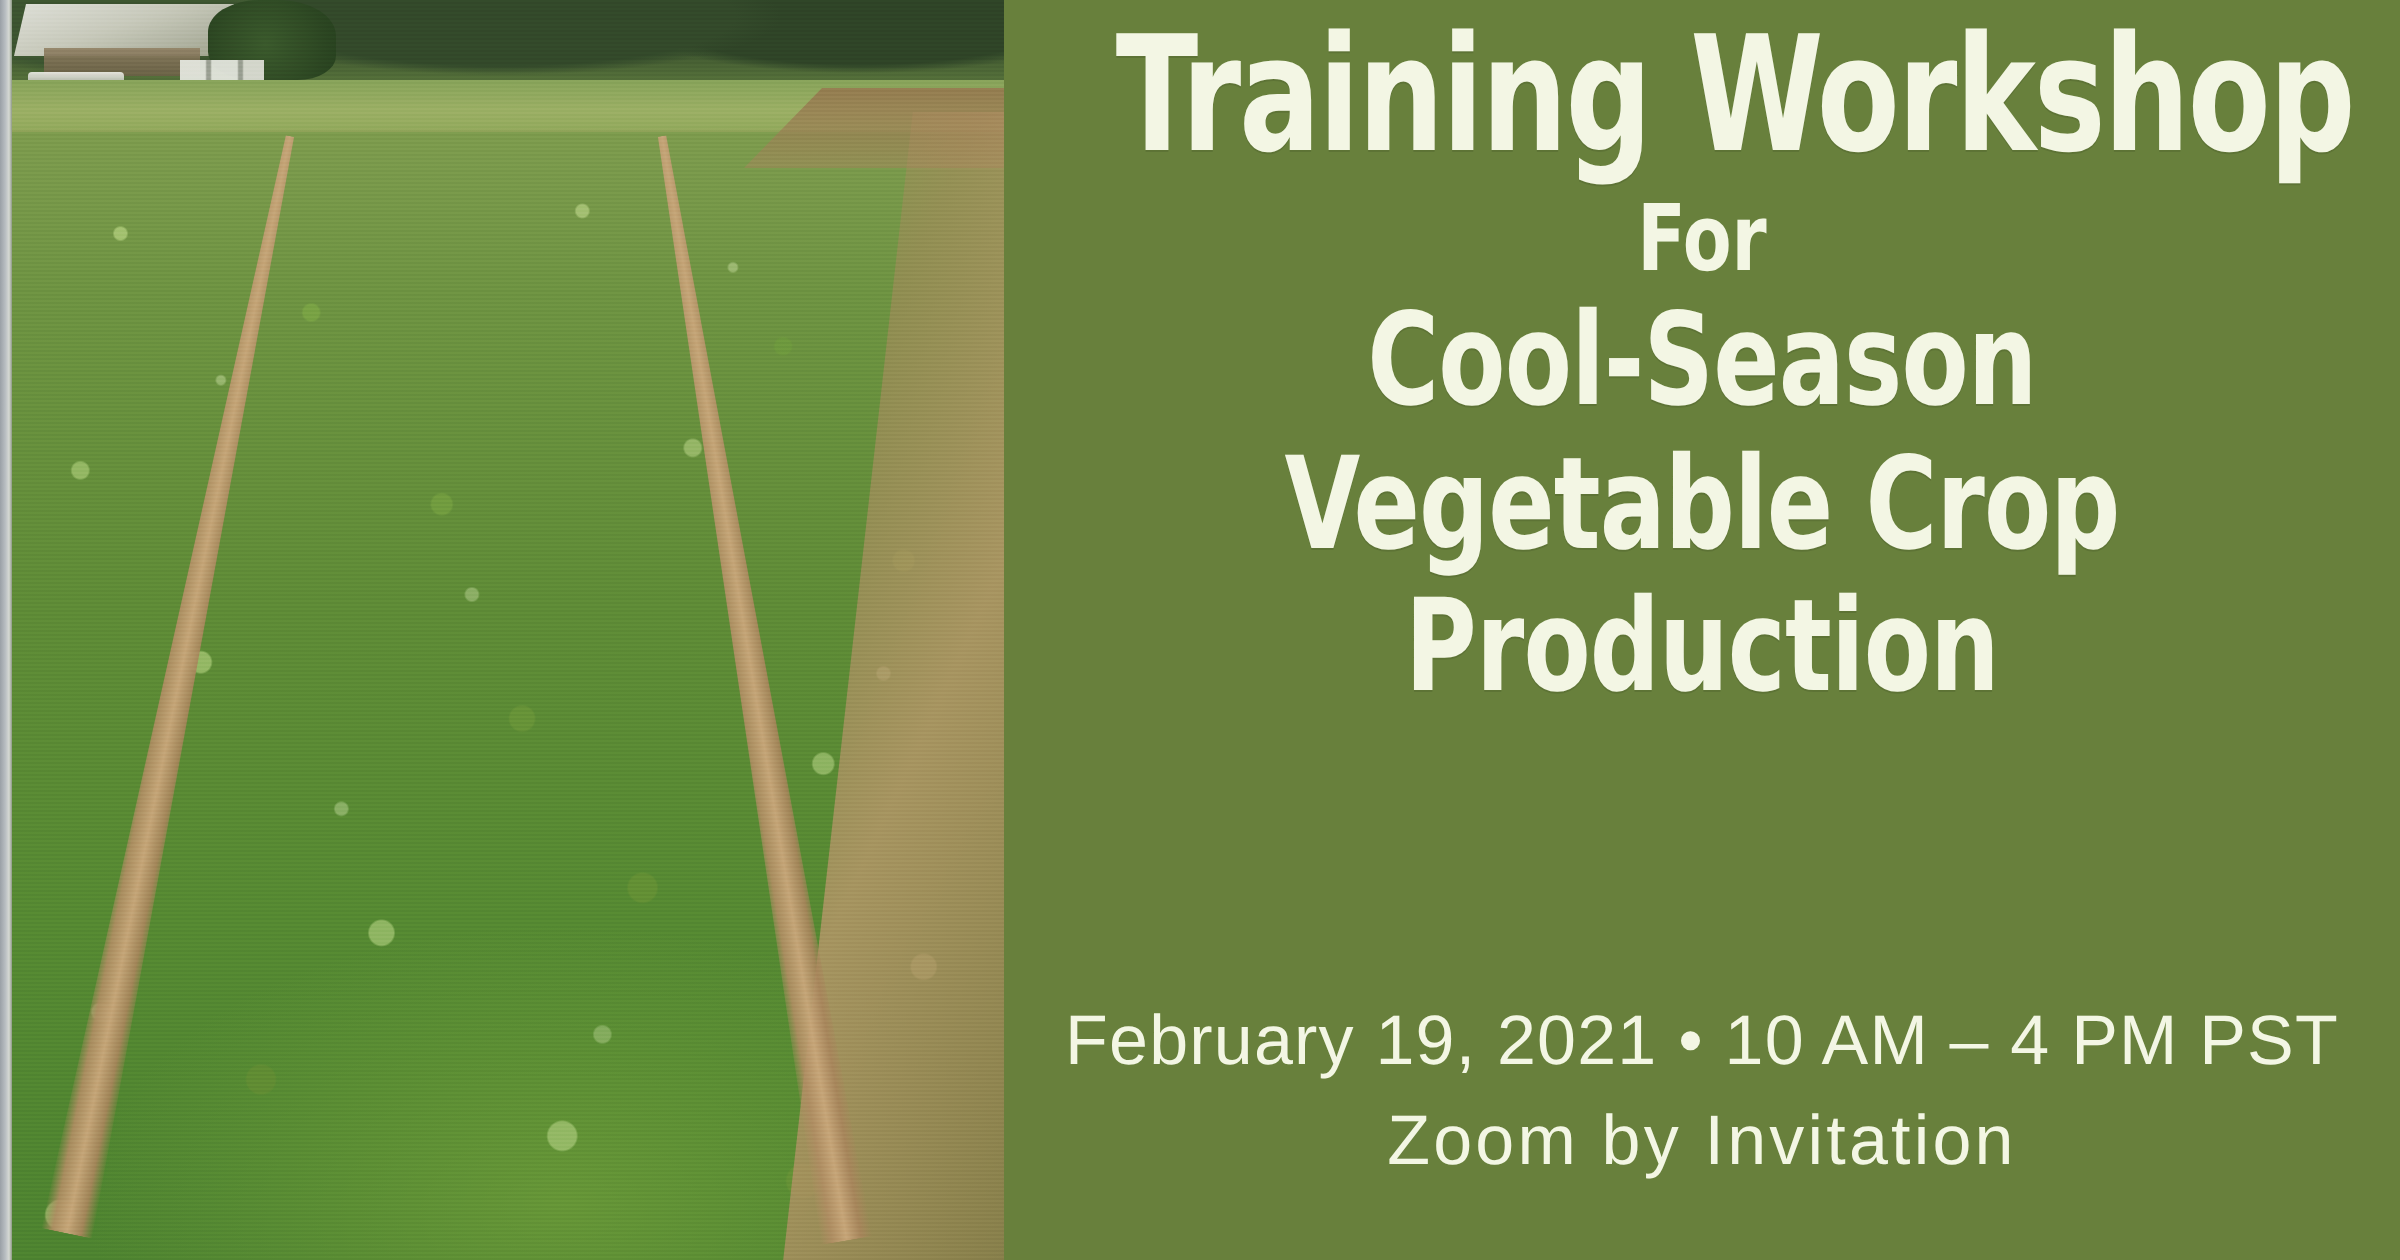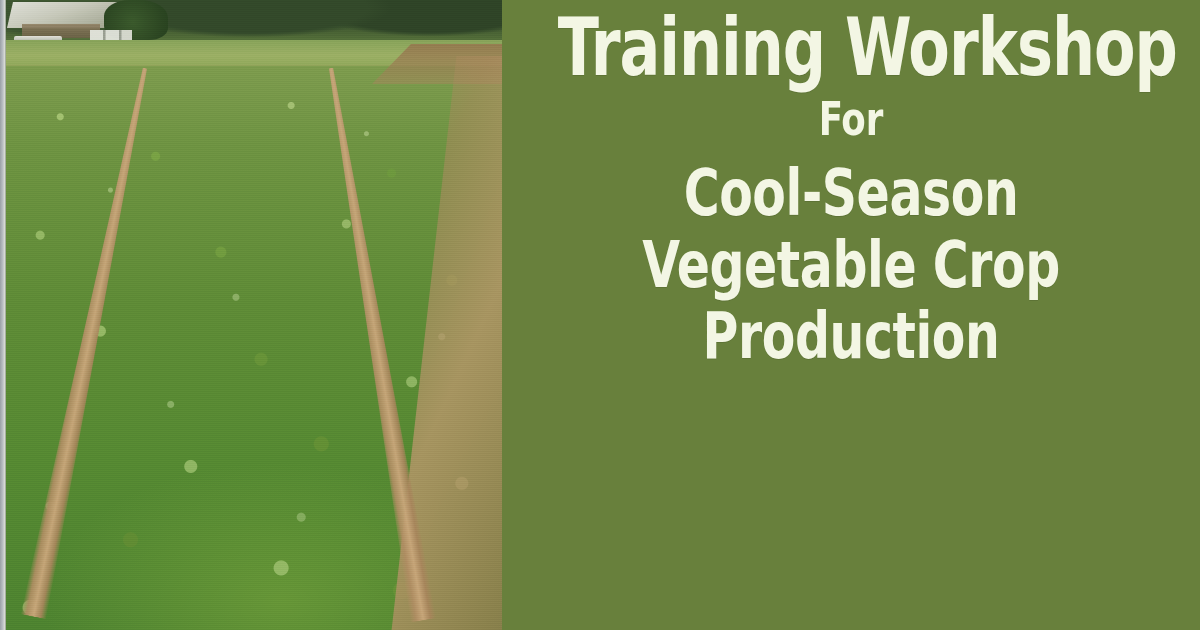--- a/index.html
+++ b/index.html
@@ -252,21 +252,21 @@
     font-family: "DejaVu Sans Condensed", "Liberation Sans Narrow", "Liberation Sans", sans-serif;
     font-weight: 700;
     font-size: 46px;
     line-height: 1.0;
     letter-spacing: 0px;
     transform: scaleX(.86);
     color: #F3F6E4;
   }
 
   .subject {
-    margin-top: 16px;
+    margin-top: 4px;
     text-align: center;
   }
   .subject-line {
     display: block;
     font-family: "DejaVu Sans Condensed", "Liberation Sans Narrow", "Liberation Sans", sans-serif;
     font-weight: 700;
     font-size: 64px;
     line-height: 1.12;
     letter-spacing: -0.5px;
     transform: scaleX(.85);
@@ -323,16 +323,20 @@
 
       <span class="title-for">For</span>
 
       <div class="subject">
         <span class="subject-line">Cool-Season</span>
         <span class="subject-line">Vegetable Crop</span>
         <span class="subject-line">Production</span>
       </div>
     </div>
 
+    <div class="details-block">
+      <span class="detail-line">February 19, 2021 • 10 AM – 4 PM PST</span>
+      <span class="detail-line secondary">Zoom by Invitation</span>
+    </div>
 
   </div>
 
 </div>
 
 </body></html>

